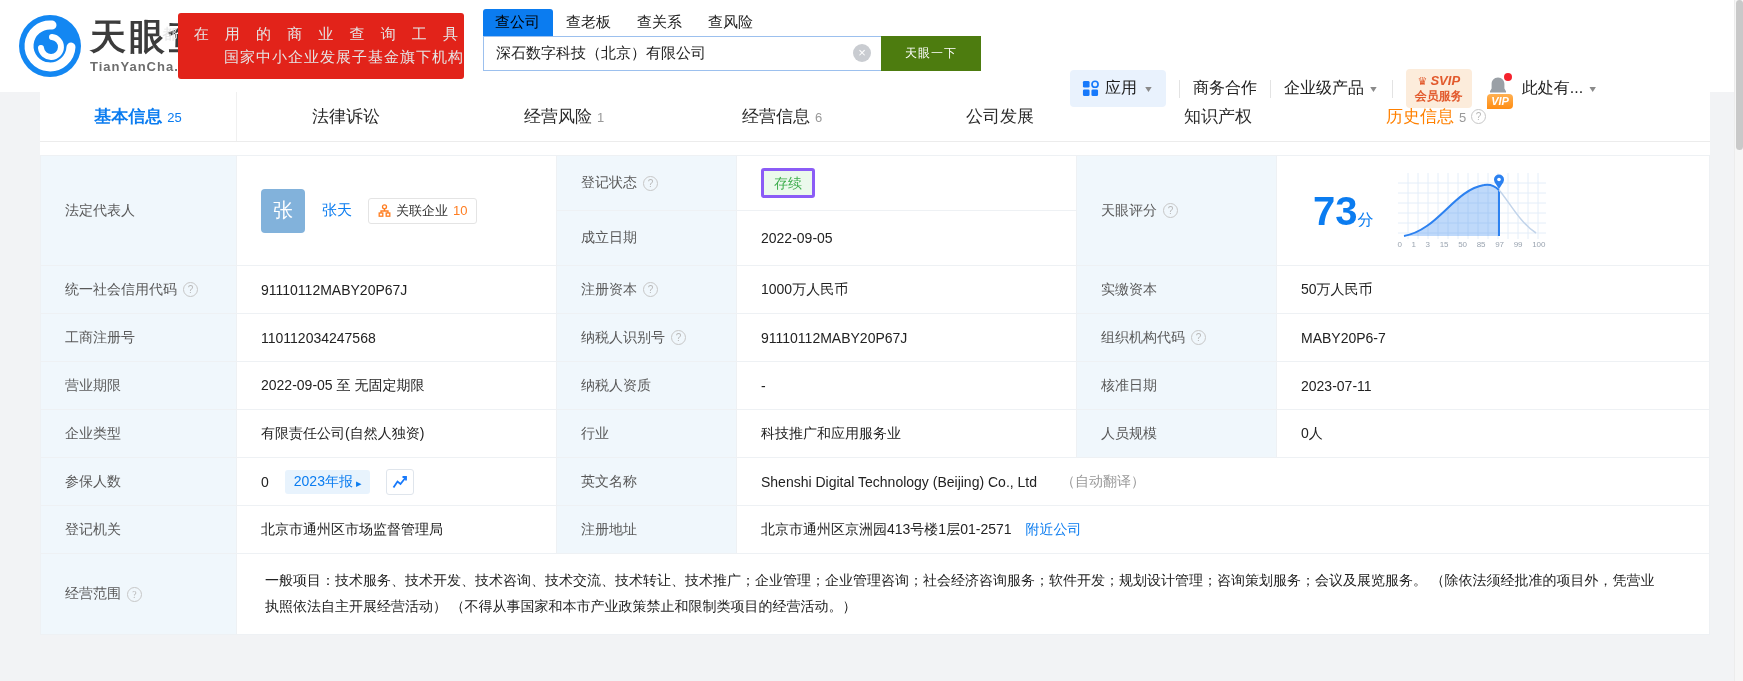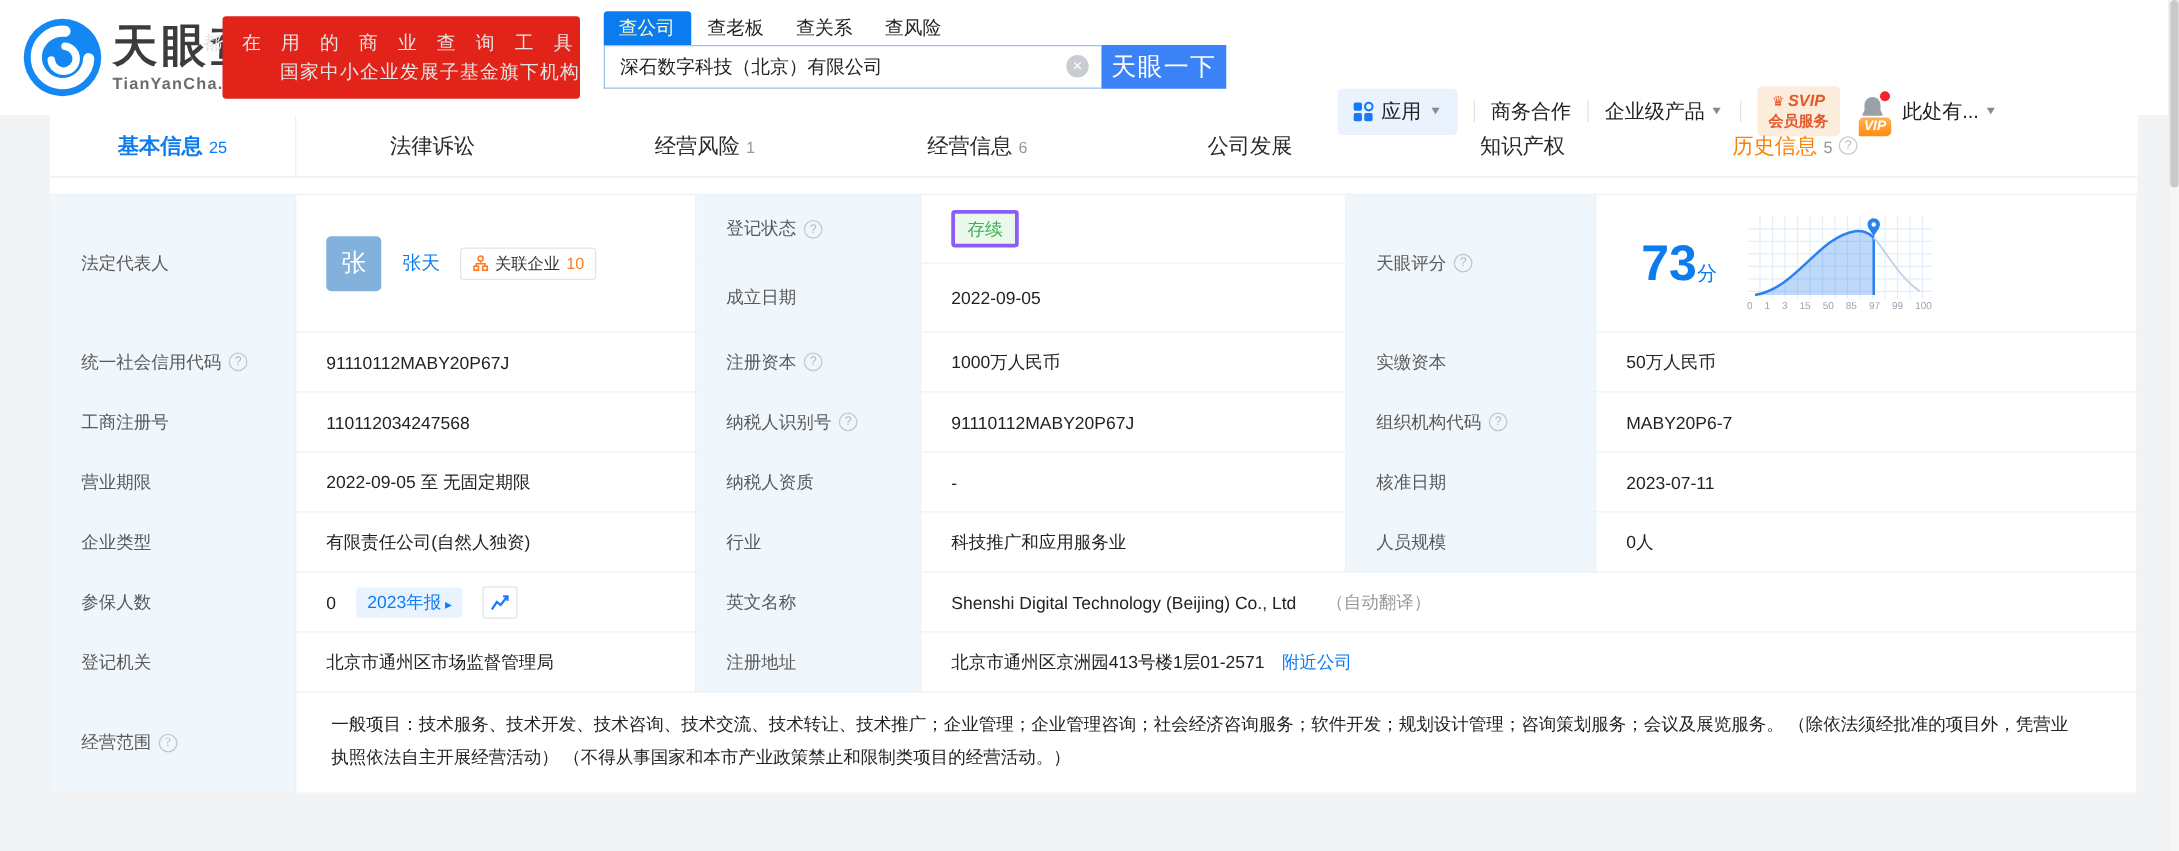--- a/index.html
+++ b/index.html
@@ -12,27 +12,27 @@
   .brand { position:absolute; left:90px; top:18px; }
   .brand-name { font-size:36px; font-weight:bold; color:#3c3c3c; letter-spacing:3px; line-height:38px;}
   .brand-domain { font-size:13px; font-weight:bold; color:#6d6d6d; letter-spacing:1px; margin-top:3px;}
   .promo { position:absolute; left:178px; top:13px; width:286px; height:66px; background:#e2231a; border-radius:3px; color:#e5e5e5; display:flex; flex-direction:column; justify-content:center; align-items:flex-end; gap:4px;}
   .promo-line1 { font-size:15px; letter-spacing:6px; white-space:nowrap;}
   .promo-line2 { font-size:15px; letter-spacing:1px; white-space:nowrap;}
 
   .searchbox { position:absolute; left:483px; top:8px; }
   .stabs { display:flex; align-items:flex-end; height:28px; }
   .stab { font-size:15px; color:#222; padding:4px 13px; cursor:pointer; }
-  .stab.active { background:#0b7cf0; color:#fef9c3; border-radius:3px 3px 0 0;padding-left:12px; }
+  .stab.active { background:#0b7cf0; color:#000000; border-radius:3px 3px 0 0;padding-left:12px; }
   .srow { display:flex; height:35px; }
   .sinput-wrap { position:relative; width:398px; height:35px;}
   .sinput { width:100%; height:100%; border:1px solid #9cc0ee; border-right:none; padding:0 36px 0 12px; font-size:15px; color:#222; outline:none; font-family:Liberation Sans, sans-serif;}
   .clear-icon { position:absolute; right:10px; top:8px; width:18px; height:18px; border-radius:50%; background:#c9ccd1; color:#fff; font-size:13px; line-height:18px; text-align:center; cursor:pointer;}
   .clear-icon::before { content:"×"; }
-  .sbtn { width:100px; height:35px; background:#3b82f6; color:#fff; border:none; font-size:20px; letter-spacing:1px; cursor:pointer; font-family:Liberation Mono, monospace;}
+  .sbtn { width:100px; height:35px; background:#4d7c0f; color:#fff; border:none; font-size:12px; letter-spacing:1px; cursor:pointer; font-family:Liberation Mono, monospace;}
 
   .hnav { position:absolute; left:1070px; top:24px; display:flex; align-items:center;margin-top:45px; }
   .apps-btn { display:flex; align-items:center; gap:6px; background:#e9f2fd; border-radius:4px; padding:8px 12px; font-size:16px; color:#222; cursor:pointer;}
   .hdivider { width:1px; height:18px; background:#e3e3e3; margin:0 13px; }
   .hlink { font-size:16px; color:#222; cursor:pointer; display:flex; align-items:center; gap:4px;}
   .caret-down { display:inline-block; font-size:11px; color:#8a8a8a; transform:scaleY(.8);}
   .caret-down::before { content:"▼"; }
   .svip { background:#fcecdb; border-radius:4px; padding:4px 9px; text-align:center; color:#e2592c; cursor:pointer; line-height:15px;}
   .svip-top { font-size:13px; font-weight:bold; font-style:italic; }
   .svip-top::before { content:"♛ "; font-style:normal; font-size:11px;}

